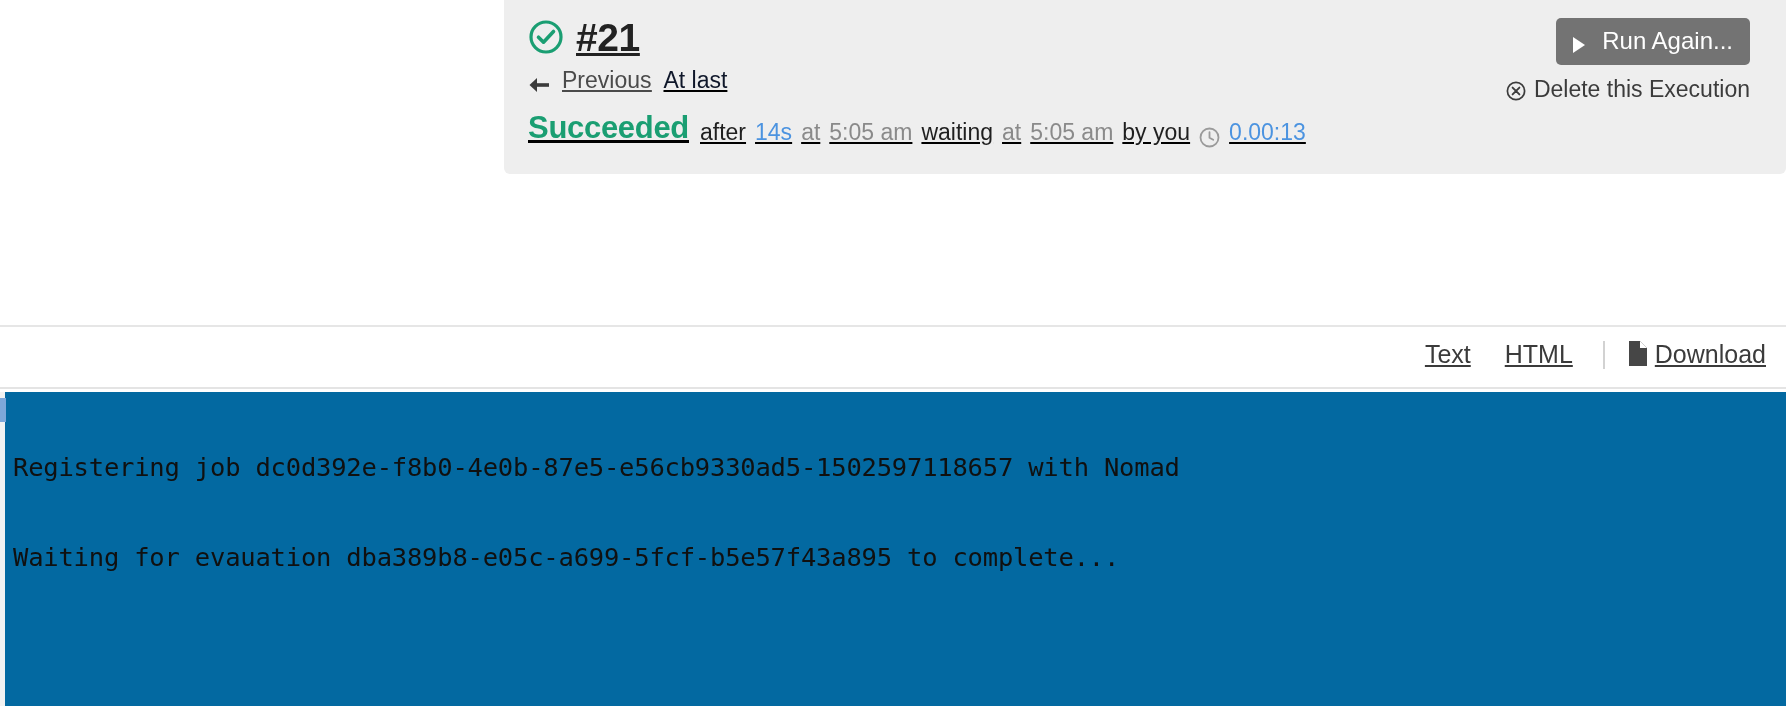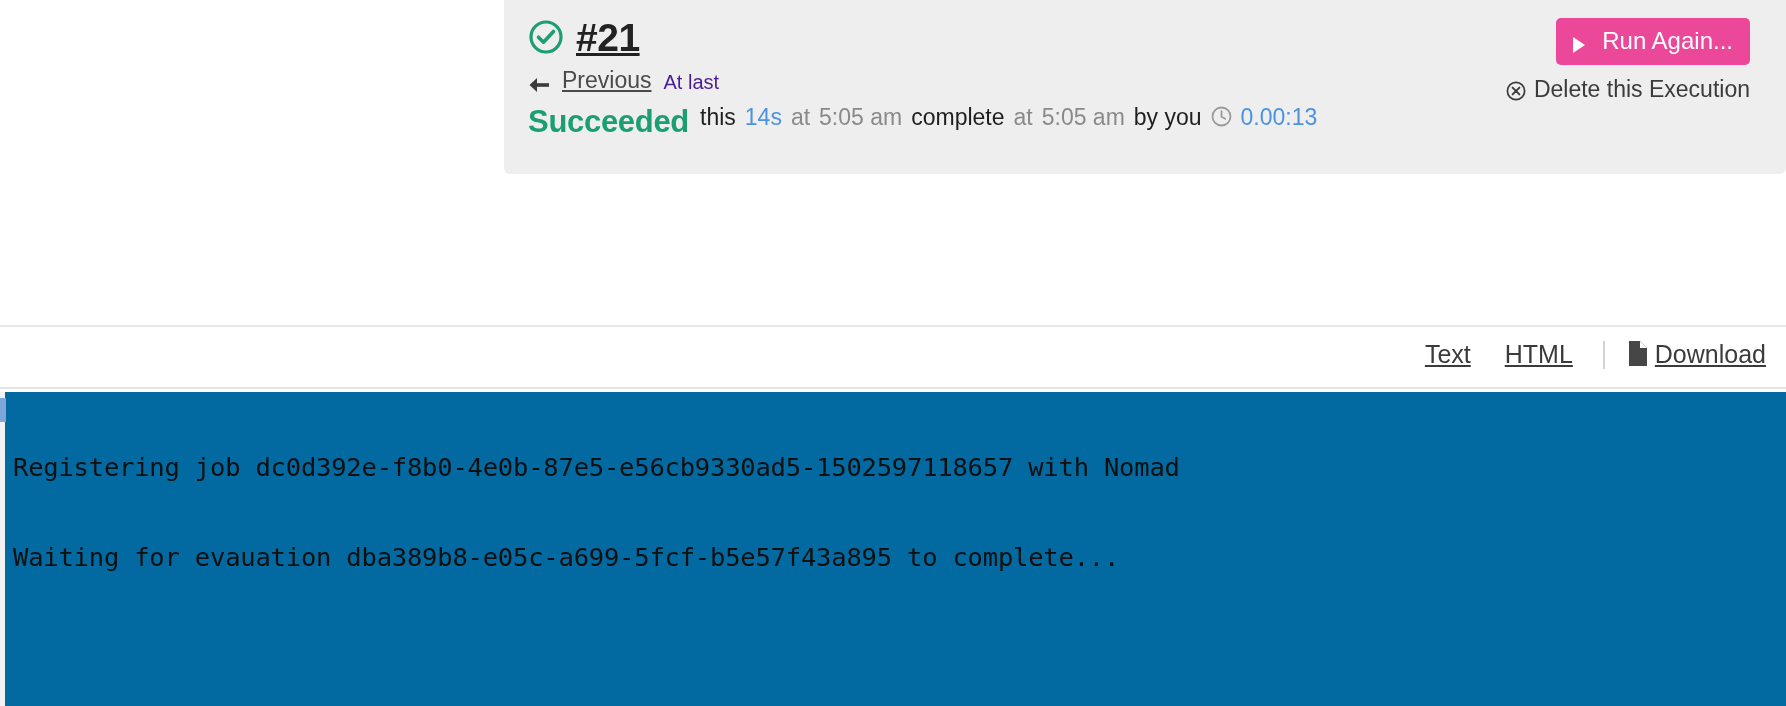--- a/index.html
+++ b/index.html
@@ -26,20 +26,21 @@
     border-radius: 0 0 6px 6px;
     box-sizing: border-box;
   }
 
   #exec-inner {
     position: relative;
     width: 100%;
     height: 100%;
     padding: 14px 36px 0 24px;
     box-sizing: border-box;
+    text-decoration: underline;
   }
 
   
   .title-row {
     display: flex;
     align-items: center;
     gap: 12px;
     height: 46px;
   }
   .status-icon {
@@ -71,29 +72,29 @@
     height: 18px;
     display: inline-block;
   }
   .prev-link {
     font-size: 23px;
     color: #4a4a4a;
     text-decoration: underline;
     cursor: pointer;
   }
   .at-last {
-    font-size: 20px;
-    color: #4c1d95;
+    font-size: 23px;
+    color: #0f172a;
   }
 
   
   .status-row {
     display: flex;
-    align-items: flex-start;
-    margin-top: 10px;
+    align-items: flex-end;
+    margin-top: 16px;
     font-size: 23px;
     white-space: nowrap;
   }
   .status-row > span { margin-right: 9px; }
   .succeeded {
     color: #1a9e72;
     font-size: 31px;
     font-weight: bold;
     letter-spacing: -0.3px;
     margin-right: 11px !important;
@@ -108,21 +109,21 @@
     position: relative;
     top: 2px;
     margin-right: 6px;
   }
 
   
   #run-again-button {
     position: absolute;
     right: 36px;
     top: 18px;
-    background: #ec4899;
+    background: #737373;
     color: #ffffff;
     border: none;
     border-radius: 5px;
     font-family: "Liberation Sans", sans-serif;
     font-size: 24px;
     padding: 9px 17px 10px 15px;
     display: flex;
     align-items: center;
     gap: 15px;
     cursor: pointer;
@@ -266,25 +267,25 @@
           <path d="M9 2 L1.5 9 L9 16 Z" fill="#3b3b3b"></path>
           <rect x="8" y="7.2" width="13" height="3.6" fill="#3b3b3b"></rect>
         </svg>
       </span>
       <span class="prev-link">Previous</span>
       <span class="at-last">At last</span>
     </div>
 
     <div class="status-row">
       <span class="succeeded">Succeeded</span>
-      <span class="dark-word">this</span>
+      <span class="dark-word">after</span>
       <span class="blue-word">14s</span>
       <span class="grey-word">at</span>
       <span class="grey-word">5:05 am</span>
-      <span class="dark-word">complete</span>
+      <span class="dark-word">waiting</span>
       <span class="grey-word">at</span>
       <span class="grey-word">5:05 am</span>
       <span class="dark-word">by you</span>
       <span class="clock-icon">
         <svg width="21" height="21" viewBox="0 0 21 21">
           <circle cx="10.5" cy="10.5" r="9" fill="none" stroke="#9a9a9a" stroke-width="1.8"></circle>
           <path d="M10.5 5.2 L10.5 10.8 L14.2 12.8" fill="none" stroke="#9a9a9a" stroke-width="1.8" stroke-linecap="round"></path>
         </svg>
       </span>
       <span class="blue-word">0.00:13</span>

